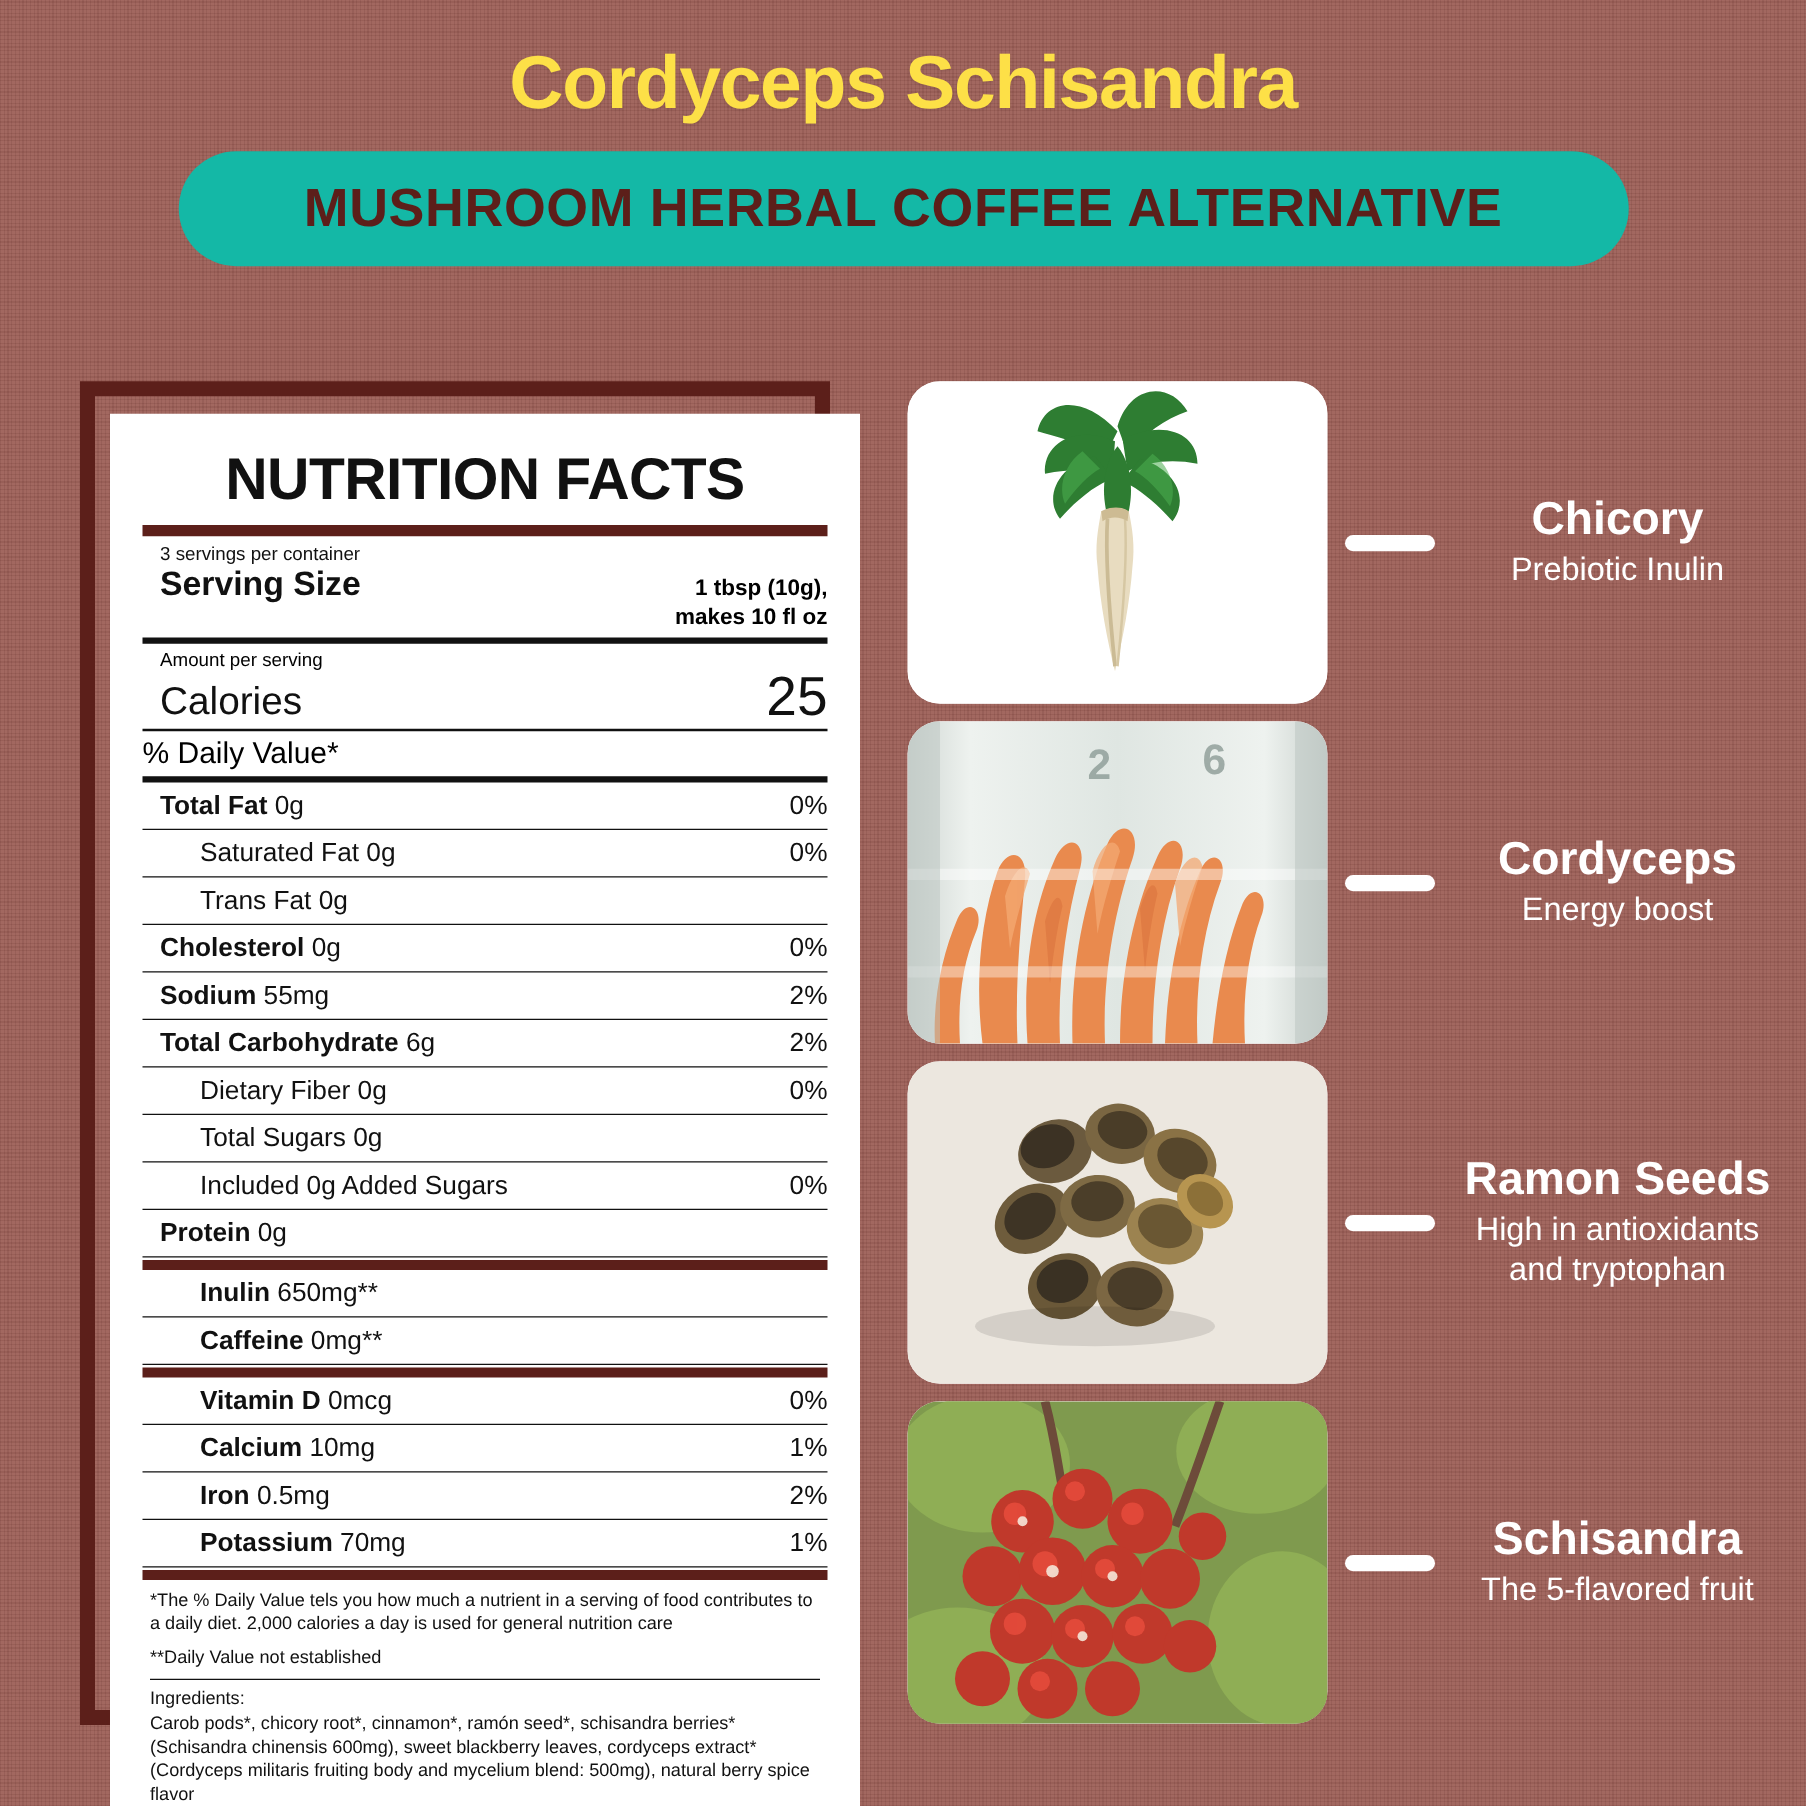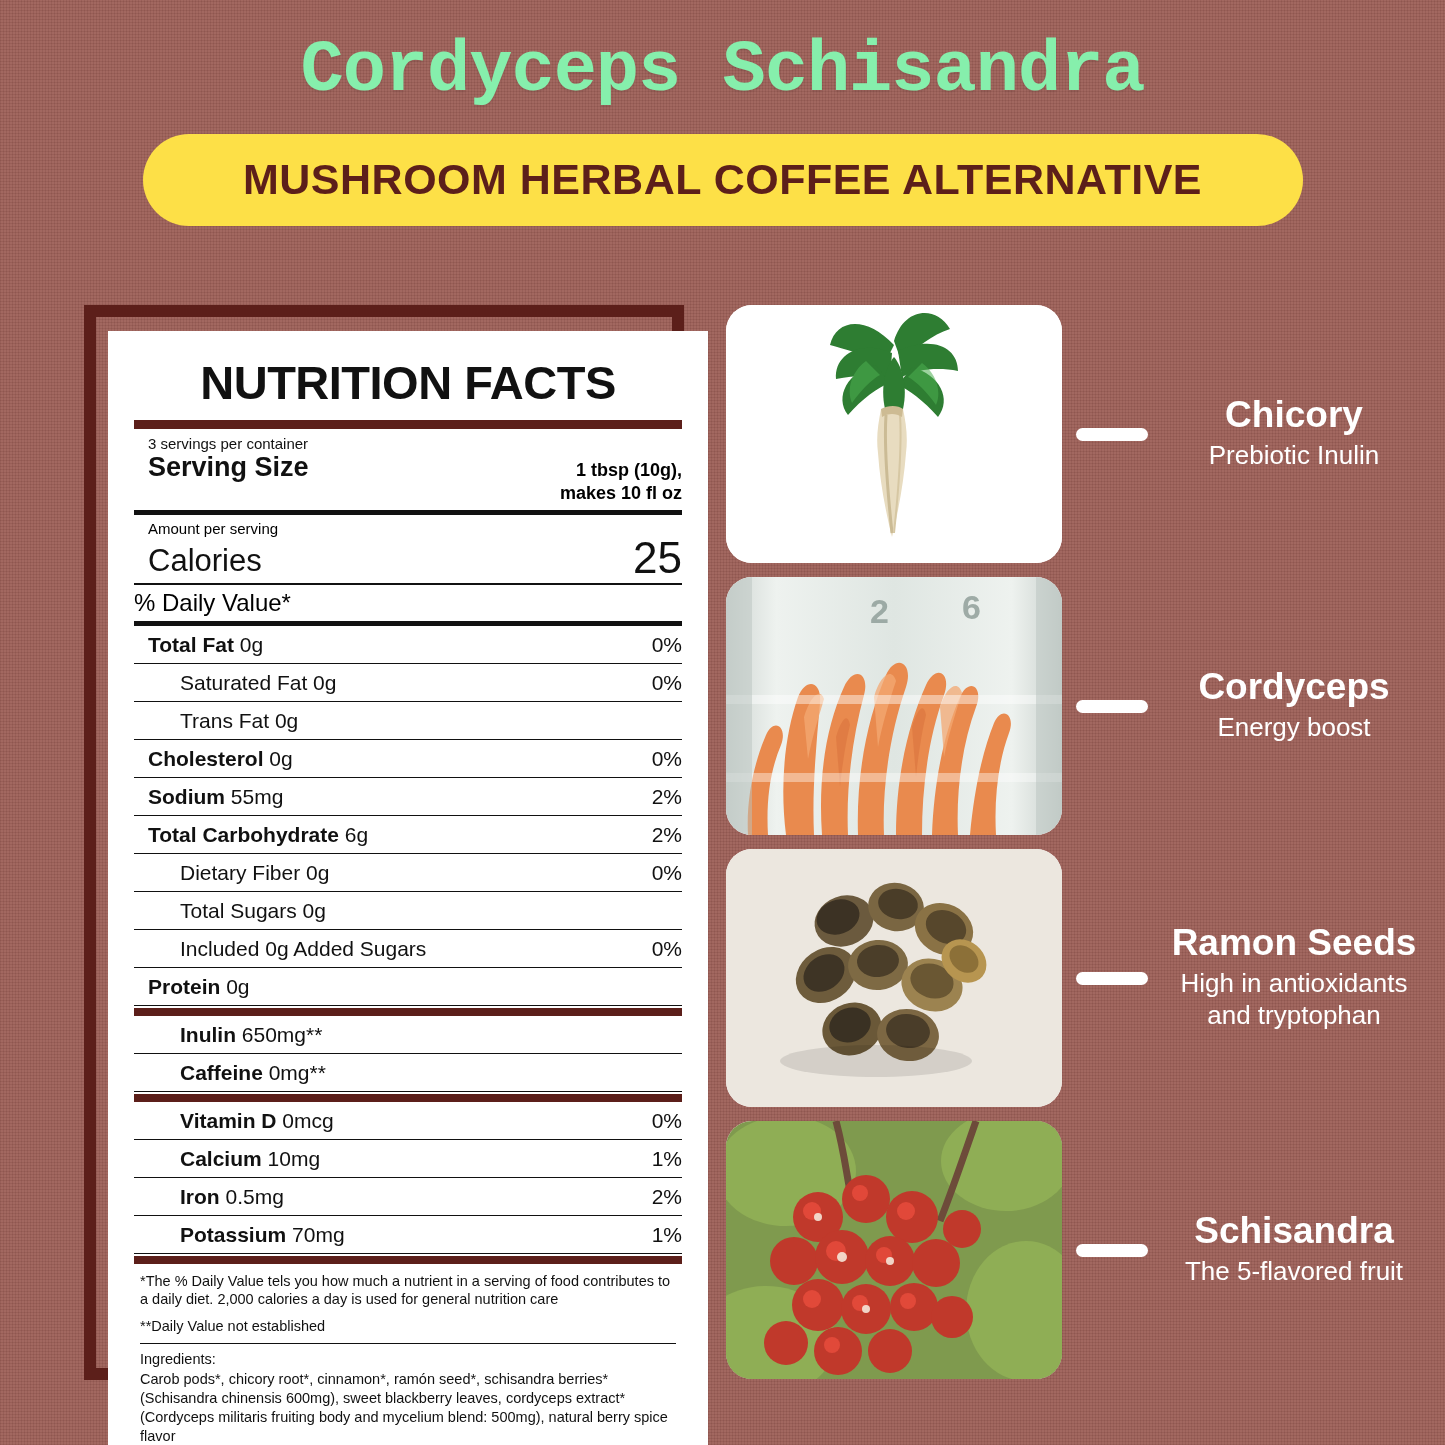--- a/index.html
+++ b/index.html
@@ -12,34 +12,33 @@
     background-color: #9d5f57;
     background-image:
       repeating-linear-gradient(0deg, rgba(0,0,0,0.045) 0px, rgba(0,0,0,0.045) 1px, rgba(255,255,255,0.03) 1px, rgba(255,255,255,0.03) 3px),
       repeating-linear-gradient(90deg, rgba(0,0,0,0.05) 0px, rgba(0,0,0,0.05) 1px, rgba(255,255,255,0.025) 1px, rgba(255,255,255,0.025) 3px);
     position: relative;
   }
 
   
   .title {
     text-align: center;
-    color: #86efac;
-    font-size: 72px;
+    color: #fde047;
+    font-size: 60px;
     font-weight: bold;
     letter-spacing: -1px;
     padding-top: 34px;
     line-height: 1.05;
     text-shadow: 0 2px 2px rgba(0,0,0,0.08);
-    font-family: Liberation Mono, monospace;
   }
   .subtitle-pill {
     margin: 24px auto 0 auto;
     width: 1160px;
     height: 92px;
-    background: #fde047;
+    background: #14b8a6;
     border-radius: 46px;
     display: flex;
     align-items: center;
     justify-content: center;
   }
   .subtitle-pill span {
     color: #5c1f1a;
     font-size: 43px;
     font-weight: bold;
     letter-spacing: 0.5px;
@@ -49,21 +48,21 @@
   .content {
     position: absolute;
     top: 305px;
     left: 0;
     width: 1445px;
   }
 
   
   .panel-wrap {
     position: absolute;
-    left: 84px;
+    left: 64px;
     top: 0;
     width: 600px;
     height: 1140px;
   }
   .panel-frame {
     position: absolute;
     left: 0; top: 0;
     width: 600px; height: 1075px;
     border: 12px solid #5c1f1a;
     background: transparent;

